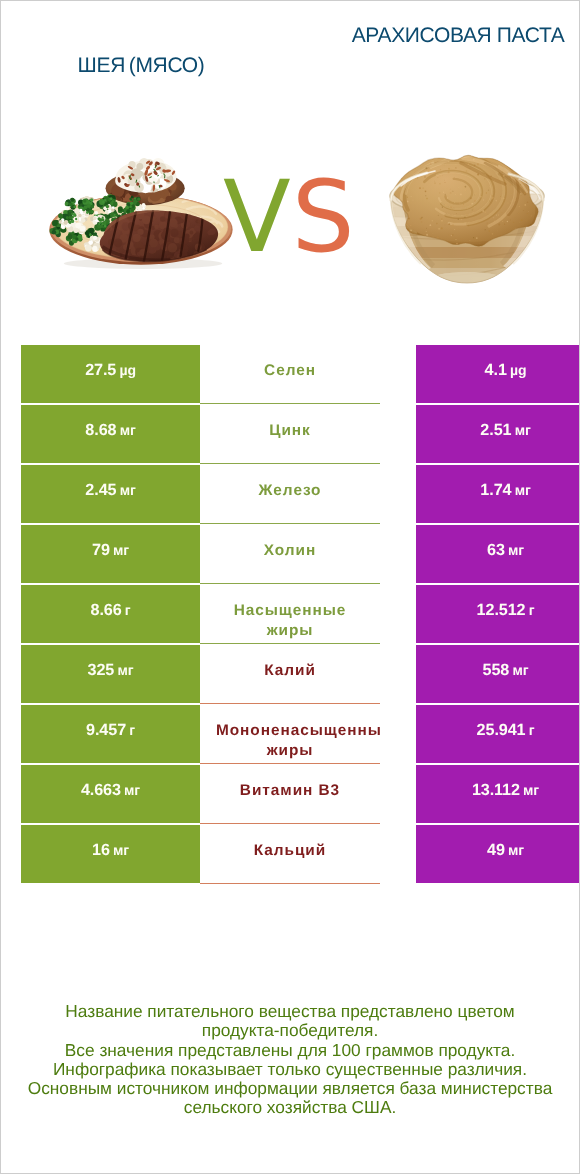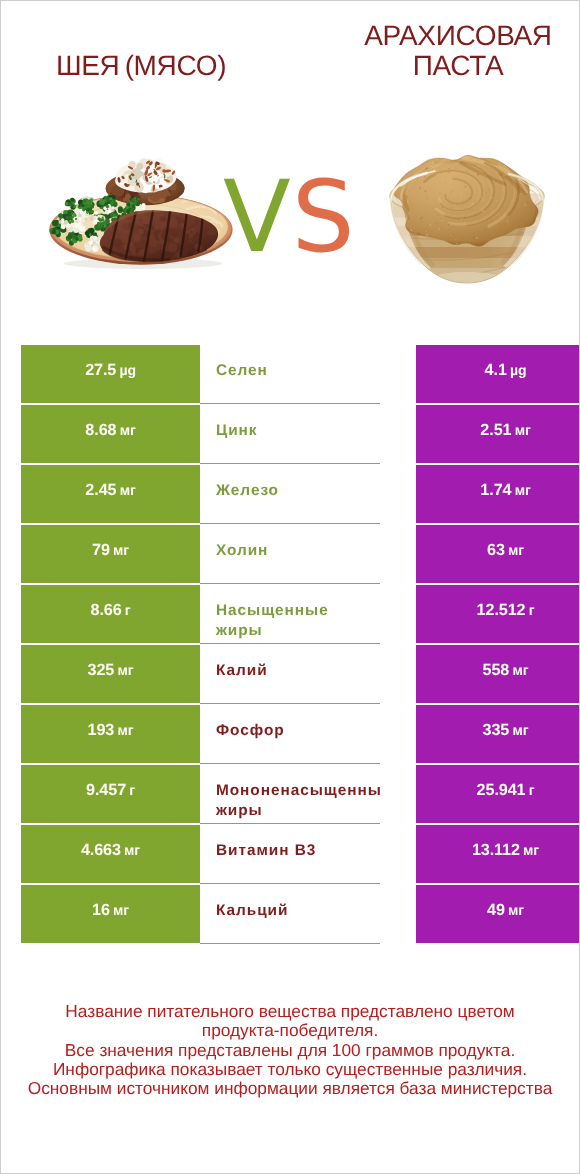--- a/index.html
+++ b/index.html
@@ -2,58 +2,58 @@
 <html><head>
 <meta charset="utf-8">
 <style>
   html,body{margin:0;padding:0;}
   body{width:580px;height:1174px;background:#fff;font-family:"Liberation Sans",sans-serif;
         -webkit-font-smoothing:antialiased;text-rendering:geometricPrecision;}
   .page{position:relative;width:578px;height:1172px;border:1px solid #cdcdcd;background:#fff;overflow:hidden;}
 
   
   .title{position:absolute;font-family:"Liberation Sans",sans-serif;font-weight:400;
-         font-size:28px;line-height:30px;color:#7f1d1d;text-align:center;letter-spacing:-0.35px;}
+         font-size:21px;line-height:30px;color:#0c4a6e;text-align:center;letter-spacing:-0.35px;}
   #title-left{left:32px;top:50px;width:216px;}
   #title-right{left:349px;top:20px;width:216px;}
 
   
   .hero{position:absolute;left:0;top:148px;width:578px;height:140px;}
   #steak-img{position:absolute;left:42px;top:1px;width:198px;height:121px;}
   #pb-img{position:absolute;left:386px;top:-1px;width:160px;height:139px;}
   .vs{position:absolute;left:222px;top:19px;width:130px;height:110px;
       font-family:"DejaVu Sans",sans-serif;font-size:99px;line-height:99px;
       font-weight:400;text-align:right;white-space:nowrap;letter-spacing:1px;}
   .vs .v{color:#81A62F;}
   .vs .s{color:#E06D49;}
 
   
   .table{position:absolute;left:20px;top:344px;width:538px;}
   .row{position:relative;height:58px;margin-bottom:2px;}
   .cell{position:absolute;top:0;height:58px;display:flex;align-items:center;
         justify-content:center;text-align:center;box-sizing:border-box;}
   .cell-mid{display:block;overflow:hidden;}
-  .nutwrap{position:absolute;left:16px;right:16px;top:15.5px;display:block;text-align:left;}
+  .nutwrap{position:absolute;left:16px;right:16px;top:15.5px;display:block;text-align:center;}
   .cell-left{left:0;width:179px;}
   .cell-mid{left:179px;width:180px;}
   .cell-right{left:359px;width:179px;}
   .val{font-size:16.2px;font-weight:700;color:#fdfdf5;letter-spacing:-0.1px;position:relative;top:-3.4px;}
   .val .u{font-size:14px;}
   .nut{font-size:15.4px;font-weight:700;line-height:20px;letter-spacing:0.95px;}
   .bg-green{background:#81A62F;}
   .bg-orange{background:#a21caf;margin-left:36px;}
   .t-green{color:#7D9C3D;}
   .t-orange{color:#7f1d1d;}
   .sep{position:absolute;left:179px;width:180px;top:58px;height:1px;}
   .brd-green{background:#8CA84A;}
   .brd-orange{background:#D4805F;}
 
   
   .footer{position:absolute;left:19px;top:1001px;width:540px;text-align:center;
-          font-size:17.3px;line-height:19.3px;color:#b91c1c;}
+          font-size:17.3px;line-height:19.3px;color:#4d7c0f;}
 </style>
 </head>
 <body>
 
 <div class="page">
 
   <div class="title" id="title-left">ШЕЯ (МЯСО)</div>
   <div class="title" id="title-right">АРАХИСОВАЯ ПАСТА</div>
 
   <div class="hero">
@@ -1433,32 +1433,20 @@
         <span class="sep brd-orange"></span>
         <div class="cell cell-mid">
           <span class="nutwrap"><span class="nut t-orange">Калий</span></span>
         </div>
         <div class="cell cell-right bg-orange">
           <span class="val"><span class="num">558</span> <span class="u">мг</span></span>
         </div>
       </div>
       <div class="row">
         <div class="cell cell-left bg-green">
-          <span class="val"><span class="num">193</span> <span class="u">мг</span></span>
-        </div>
-        <span class="sep brd-orange"></span>
-        <div class="cell cell-mid">
-          <span class="nutwrap"><span class="nut t-orange">Фосфор</span></span>
-        </div>
-        <div class="cell cell-right bg-orange">
-          <span class="val"><span class="num">335</span> <span class="u">мг</span></span>
-        </div>
-      </div>
-      <div class="row">
-        <div class="cell cell-left bg-green">
           <span class="val"><span class="num">9.457</span> <span class="u">г</span></span>
         </div>
         <span class="sep brd-orange"></span>
         <div class="cell cell-mid">
           <span class="nutwrap"><span class="nut t-orange">Мононенасыщенные жиры</span></span>
         </div>
         <div class="cell cell-right bg-orange">
           <span class="val"><span class="num">25.941</span> <span class="u">г</span></span>
         </div>
       </div>
@@ -1487,14 +1475,15 @@
         </div>
       </div>
     </div>
 
   <div class="footer" id="footer">
       <div>Название питательного вещества представлено цветом</div>
       <div>продукта-победителя.</div>
       <div>Все значения представлены для 100 граммов продукта.</div>
       <div>Инфографика показывает только существенные различия.</div>
       <div>Основным источником информации является база министерства</div>
+      <div>сельского хозяйства США.</div>
     </div>
 </div>
 
 </body></html>

